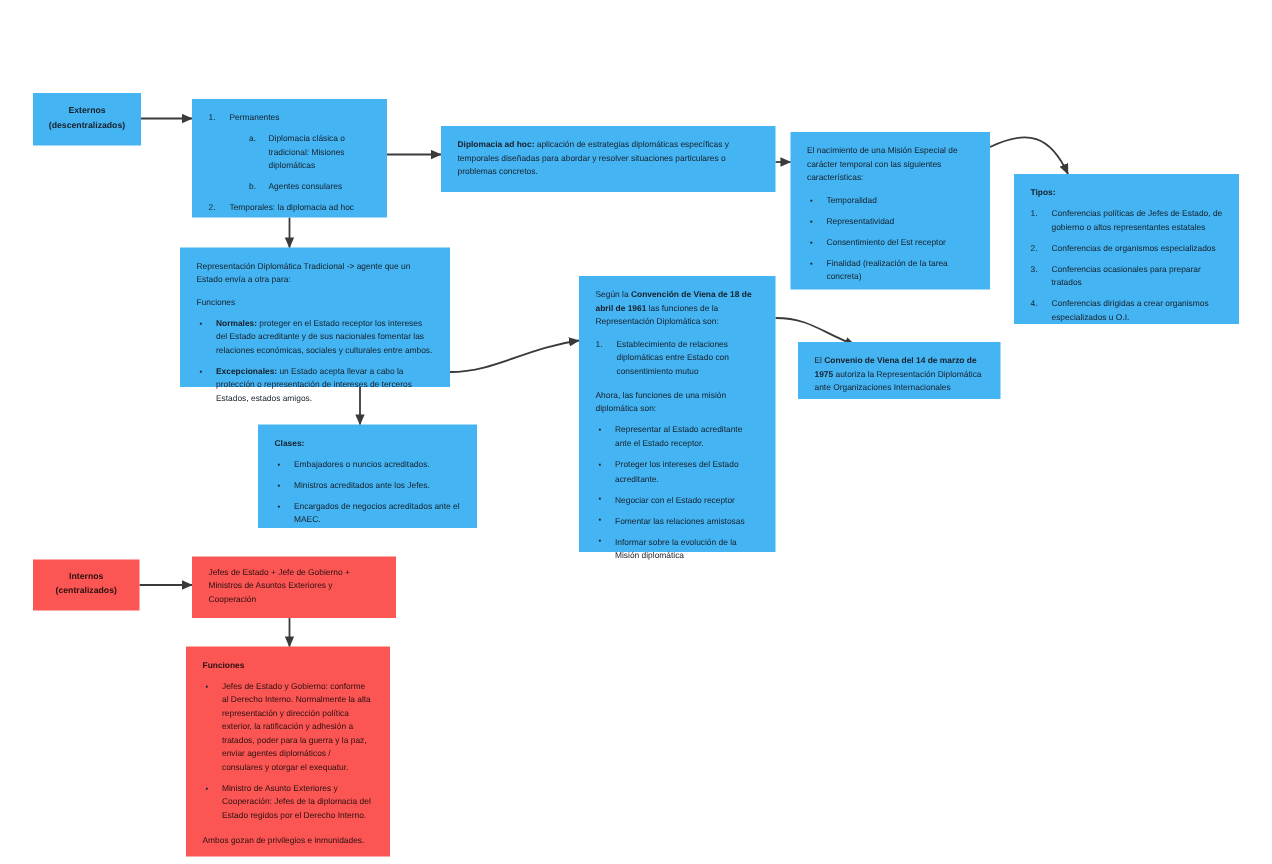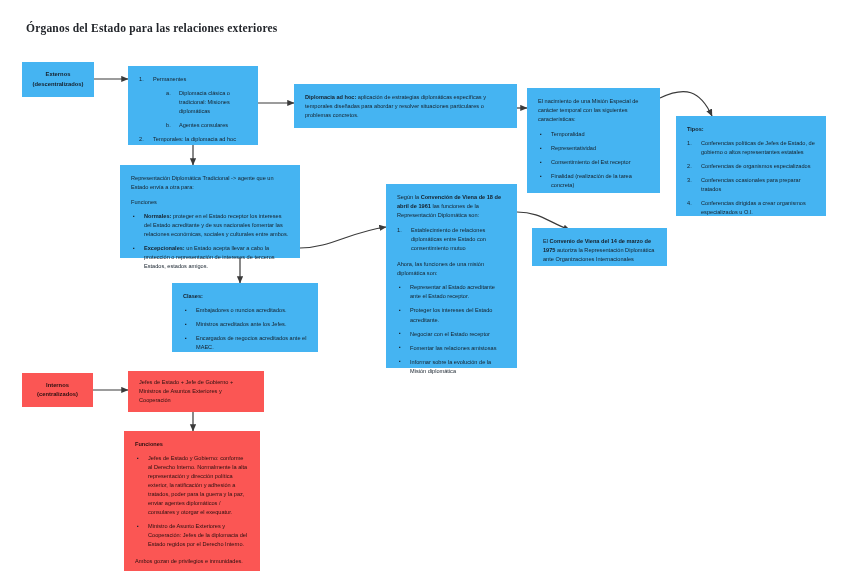--- a/index.html
+++ b/index.html
@@ -30,21 +30,20 @@
   ol.alpha>li{counter-increment:a;padding-left:13px;}
   ol.alpha>li::before{content:counter(a,lower-alpha) ".";position:absolute;left:0;top:0;}
   b{font-weight:700;}
   .red li::before{color:#2b1010;}
 </style>
 </head>
 <body>
 
 <div class="canvas">
 
-  <div class="title">Órganos del Estado para las relaciones exteriores</div>
 
   <svg class="links">
     <defs>
       <marker id="ah" markerWidth="7" markerHeight="7" refX="5.6" refY="2.6" orient="auto">
         <path d="M0,0 L6,2.6 L0,5.2 z" fill="#3a3a3a"></path>
       </marker>
     </defs>
     <g stroke="#3a3a3a" stroke-width="1.2" fill="none" marker-end="url(#ah)">
       <path d="M94,79 L128,79"></path>
       <path d="M258,103 L294,103"></path>

